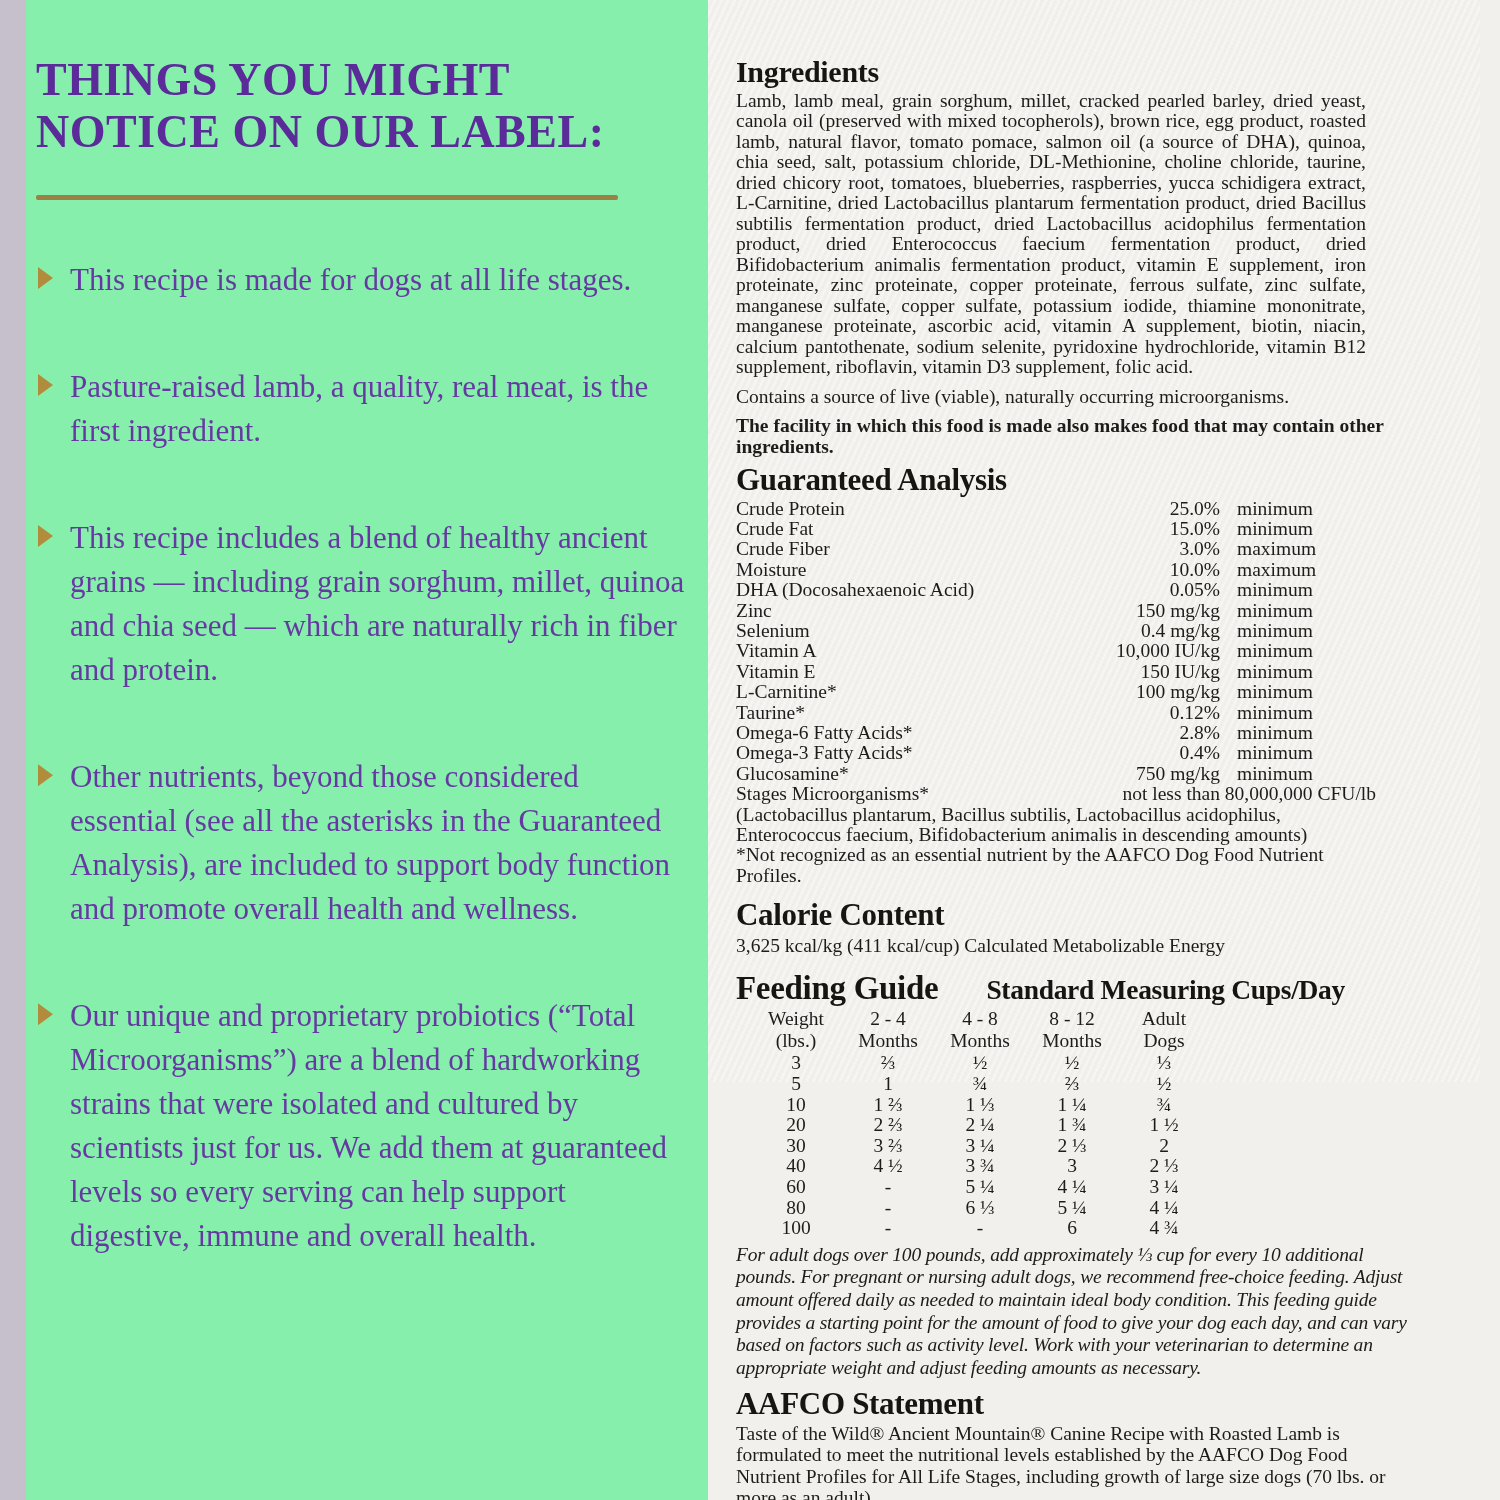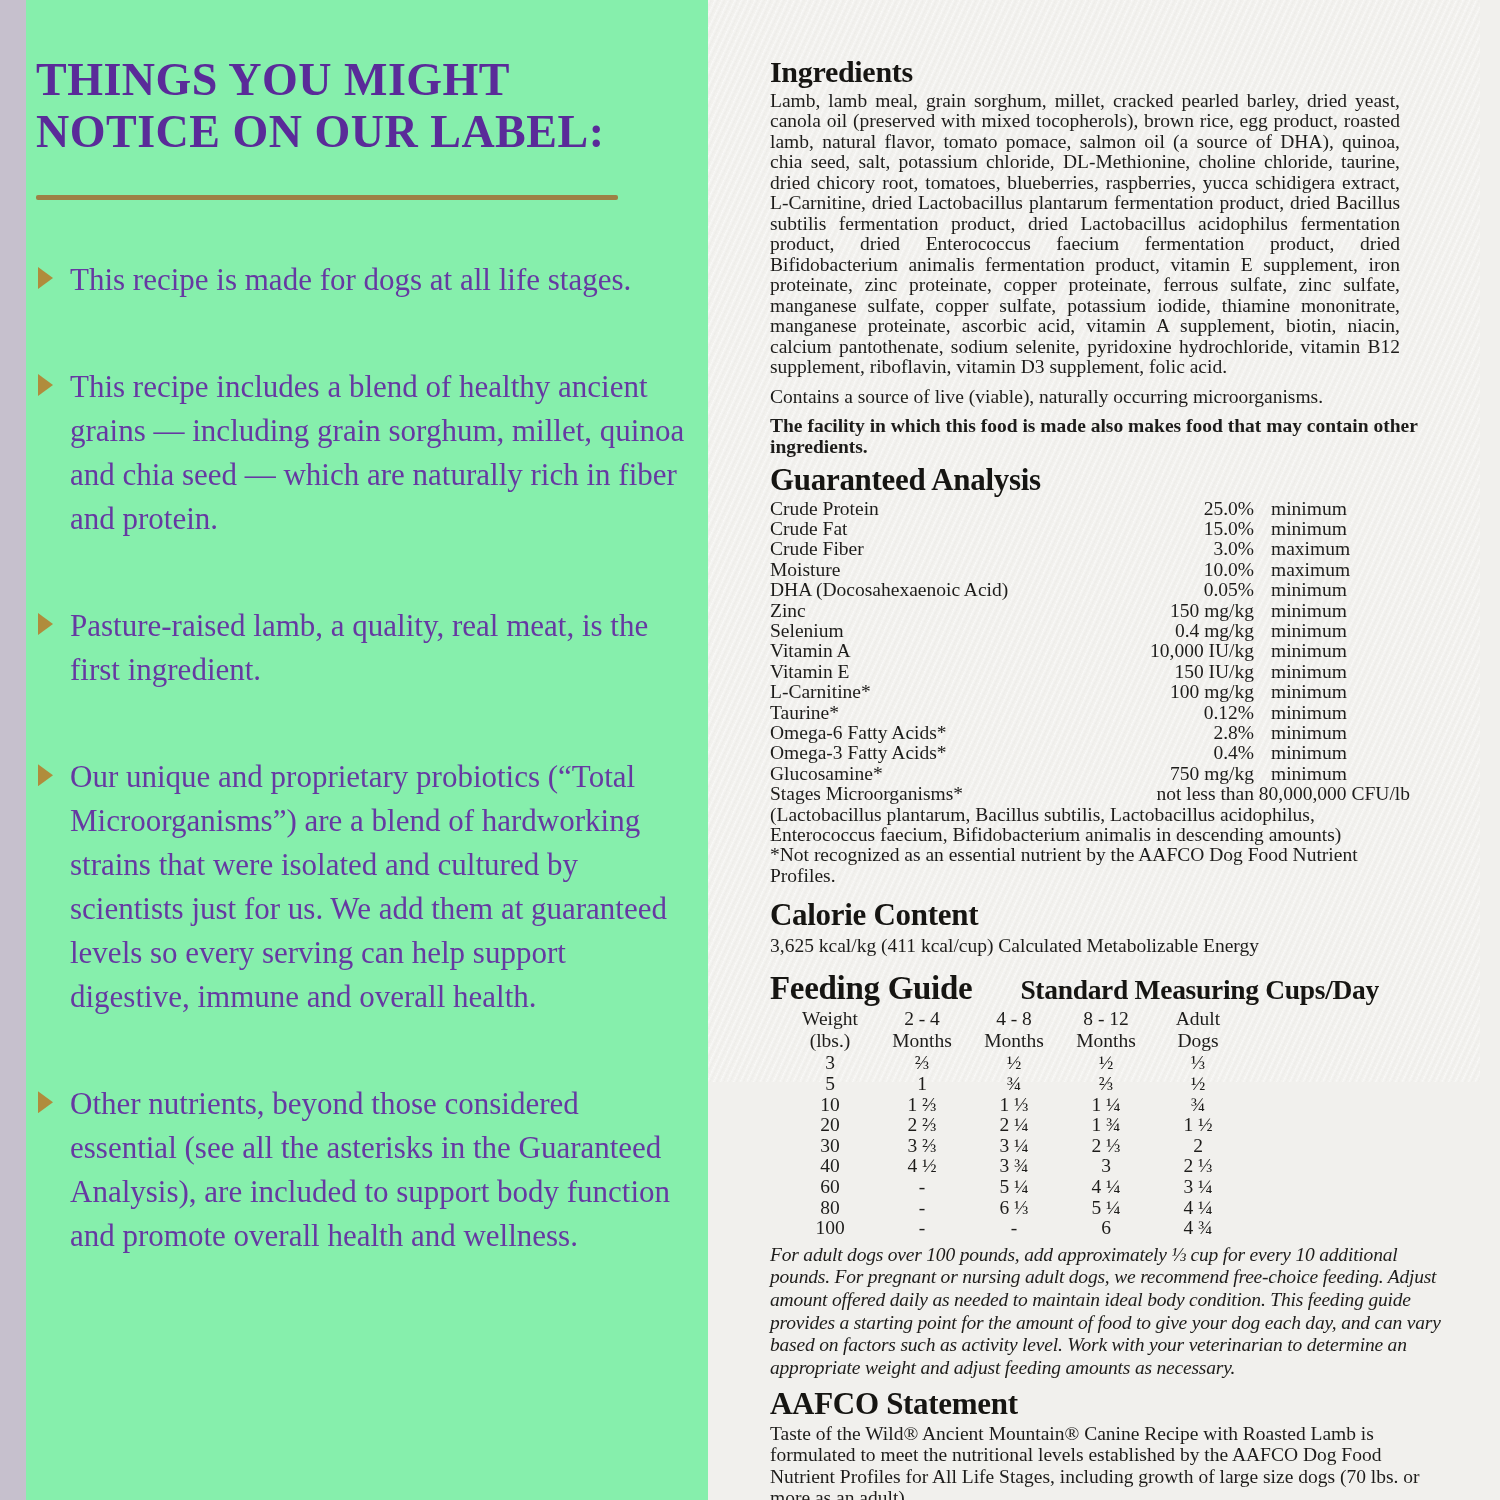--- a/index.html
+++ b/index.html
@@ -17,21 +17,21 @@
   .bullets li { display:flex; margin-bottom:63px; width:655px; }
   .tri { flex:none; width:15px; height:22px; margin:9px 17px 0 2px;
          background:#b08c3c; clip-path:polygon(0 0, 100% 50%, 0 100%); }
   .btext { color:#6639a2; font-size:31px; line-height:1.42; font-weight:500; }
 
   
   .right-panel { position:relative; width:772px; height:1082px; flex:none; color:#1d1c1a;
     background:#f1f0ed;
     background-image:repeating-linear-gradient(115deg, rgba(255,255,255,0.5) 0px, rgba(233,232,228,0.4) 3px, rgba(247,246,243,0.5) 6px),
                      repeating-linear-gradient(25deg, rgba(238,237,233,0.35) 0px, rgba(250,249,247,0.35) 4px);
-    padding:56px 30px 0 62px; font-size:19.5px; }
+    padding:56px 30px 0 28px; font-size:19.5px; }
   h2 { font-size:30px; line-height:1.05; letter-spacing:-0.3px; color:#161512; }
   .p-ing { width:630px; text-align:justify; line-height:20.5px; margin-top:3px; }
   .p-contains { margin-top:9px; line-height:20.5px; }
   .p-facility { font-weight:bold; width:655px; margin-top:8px; line-height:21px; }
   .h-ga { margin-top:7px; font-size:31px; }
   .ga-table { width:594px; margin-top:2px; }
   .ga-row { display:flex; line-height:20.4px; }
   .ga-name { flex:1; }
   .ga-value { width:170px; text-align:right; white-space:nowrap; }
   .ga-qual { width:110px; padding-left:17px; }
@@ -61,33 +61,33 @@
     <div class="left-content">
       <h1 class="left-heading">THINGS YOU MIGHT NOTICE ON OUR LABEL:</h1>
       <div class="divider"></div>
       <ul class="bullets">
         <li>
           <span class="tri"></span>
           <span class="btext">This recipe is made for dogs at all life stages.</span>
         </li>
         <li>
           <span class="tri"></span>
+          <span class="btext">Pasture-raised lamb, a quality, real meat, is the first ingredient.</span>
+        </li>
+        <li>
+          <span class="tri"></span>
           <span class="btext">This recipe includes a blend of healthy ancient grains — including grain sorghum, millet, quinoa and chia seed — which are naturally rich in fiber and protein.</span>
         </li>
         <li>
           <span class="tri"></span>
-          <span class="btext">Pasture-raised lamb, a quality, real meat, is the first ingredient.</span>
+          <span class="btext">Other nutrients, beyond those considered essential (see all the asterisks in the Guaranteed Analysis), are included to support body function and promote overall health and wellness.</span>
         </li>
         <li>
           <span class="tri"></span>
           <span class="btext">Our unique and proprietary probiotics (“Total Microorganisms”) are a blend of hardworking strains that were isolated and cultured by scientists just for us. We add them at guaranteed levels so every serving can help support digestive, immune and overall health.</span>
-        </li>
-        <li>
-          <span class="tri"></span>
-          <span class="btext">Other nutrients, beyond those considered essential (see all the asterisks in the Guaranteed Analysis), are included to support body function and promote overall health and wellness.</span>
         </li>
       </ul>
     </div>
   </aside>
 
   <main class="right-panel">
 
     <section>
       <h2>Ingredients</h2>
       <p class="p-ing">Lamb, lamb meal, grain sorghum, millet, cracked pearled barley, dried yeast, canola oil (preserved with mixed tocopherols), brown rice, egg product, roasted lamb, natural flavor, tomato pomace, salmon oil (a source of DHA), quinoa, chia seed, salt, potassium chloride, DL-Methionine, choline chloride, taurine, dried chicory root, tomatoes, blueberries, raspberries, yucca schidigera extract, L-Carnitine, dried Lactobacillus plantarum fermentation product, dried Bacillus subtilis fermentation product, dried Lactobacillus acidophilus fermentation product, dried Enterococcus faecium fermentation product, dried Bifidobacterium animalis fermentation product, vitamin E supplement, iron proteinate, zinc proteinate, copper proteinate, ferrous sulfate, zinc sulfate, manganese sulfate, copper sulfate, potassium iodide, thiamine mononitrate, manganese proteinate, ascorbic acid, vitamin A supplement, biotin, niacin, calcium pantothenate, sodium selenite, pyridoxine hydrochloride, vitamin B12 supplement, riboflavin, vitamin D3 supplement, folic acid.</p>

